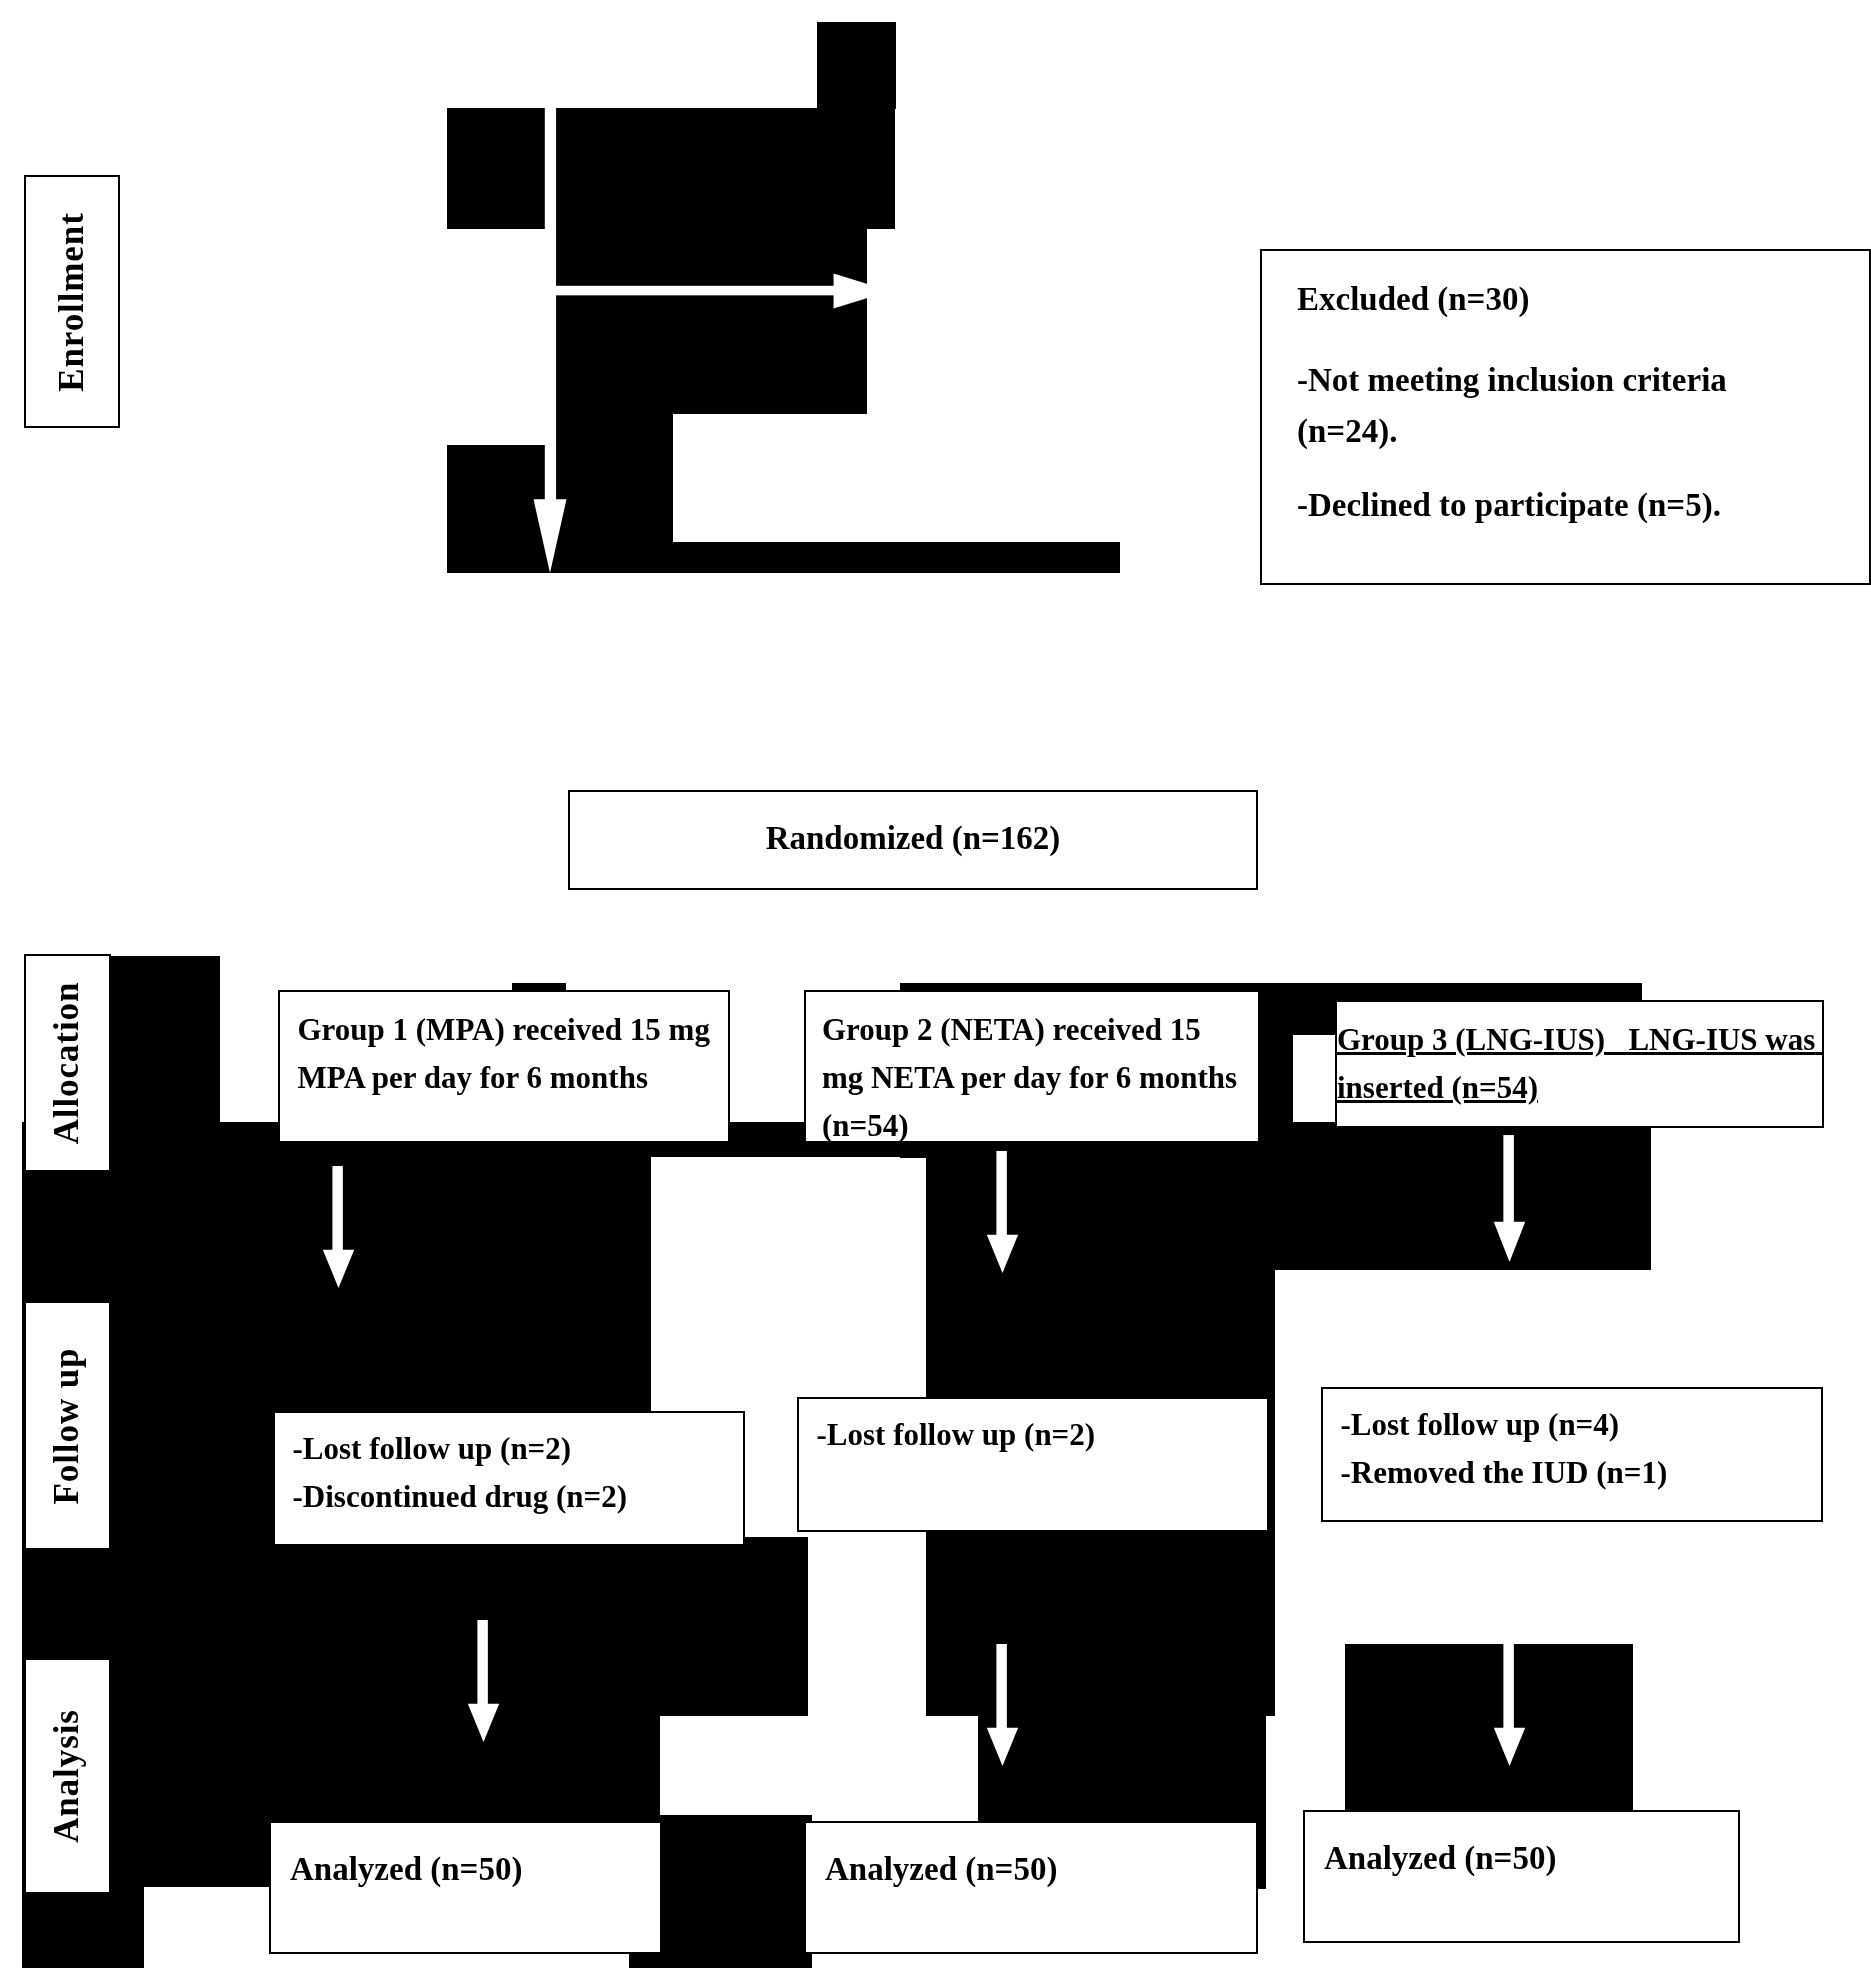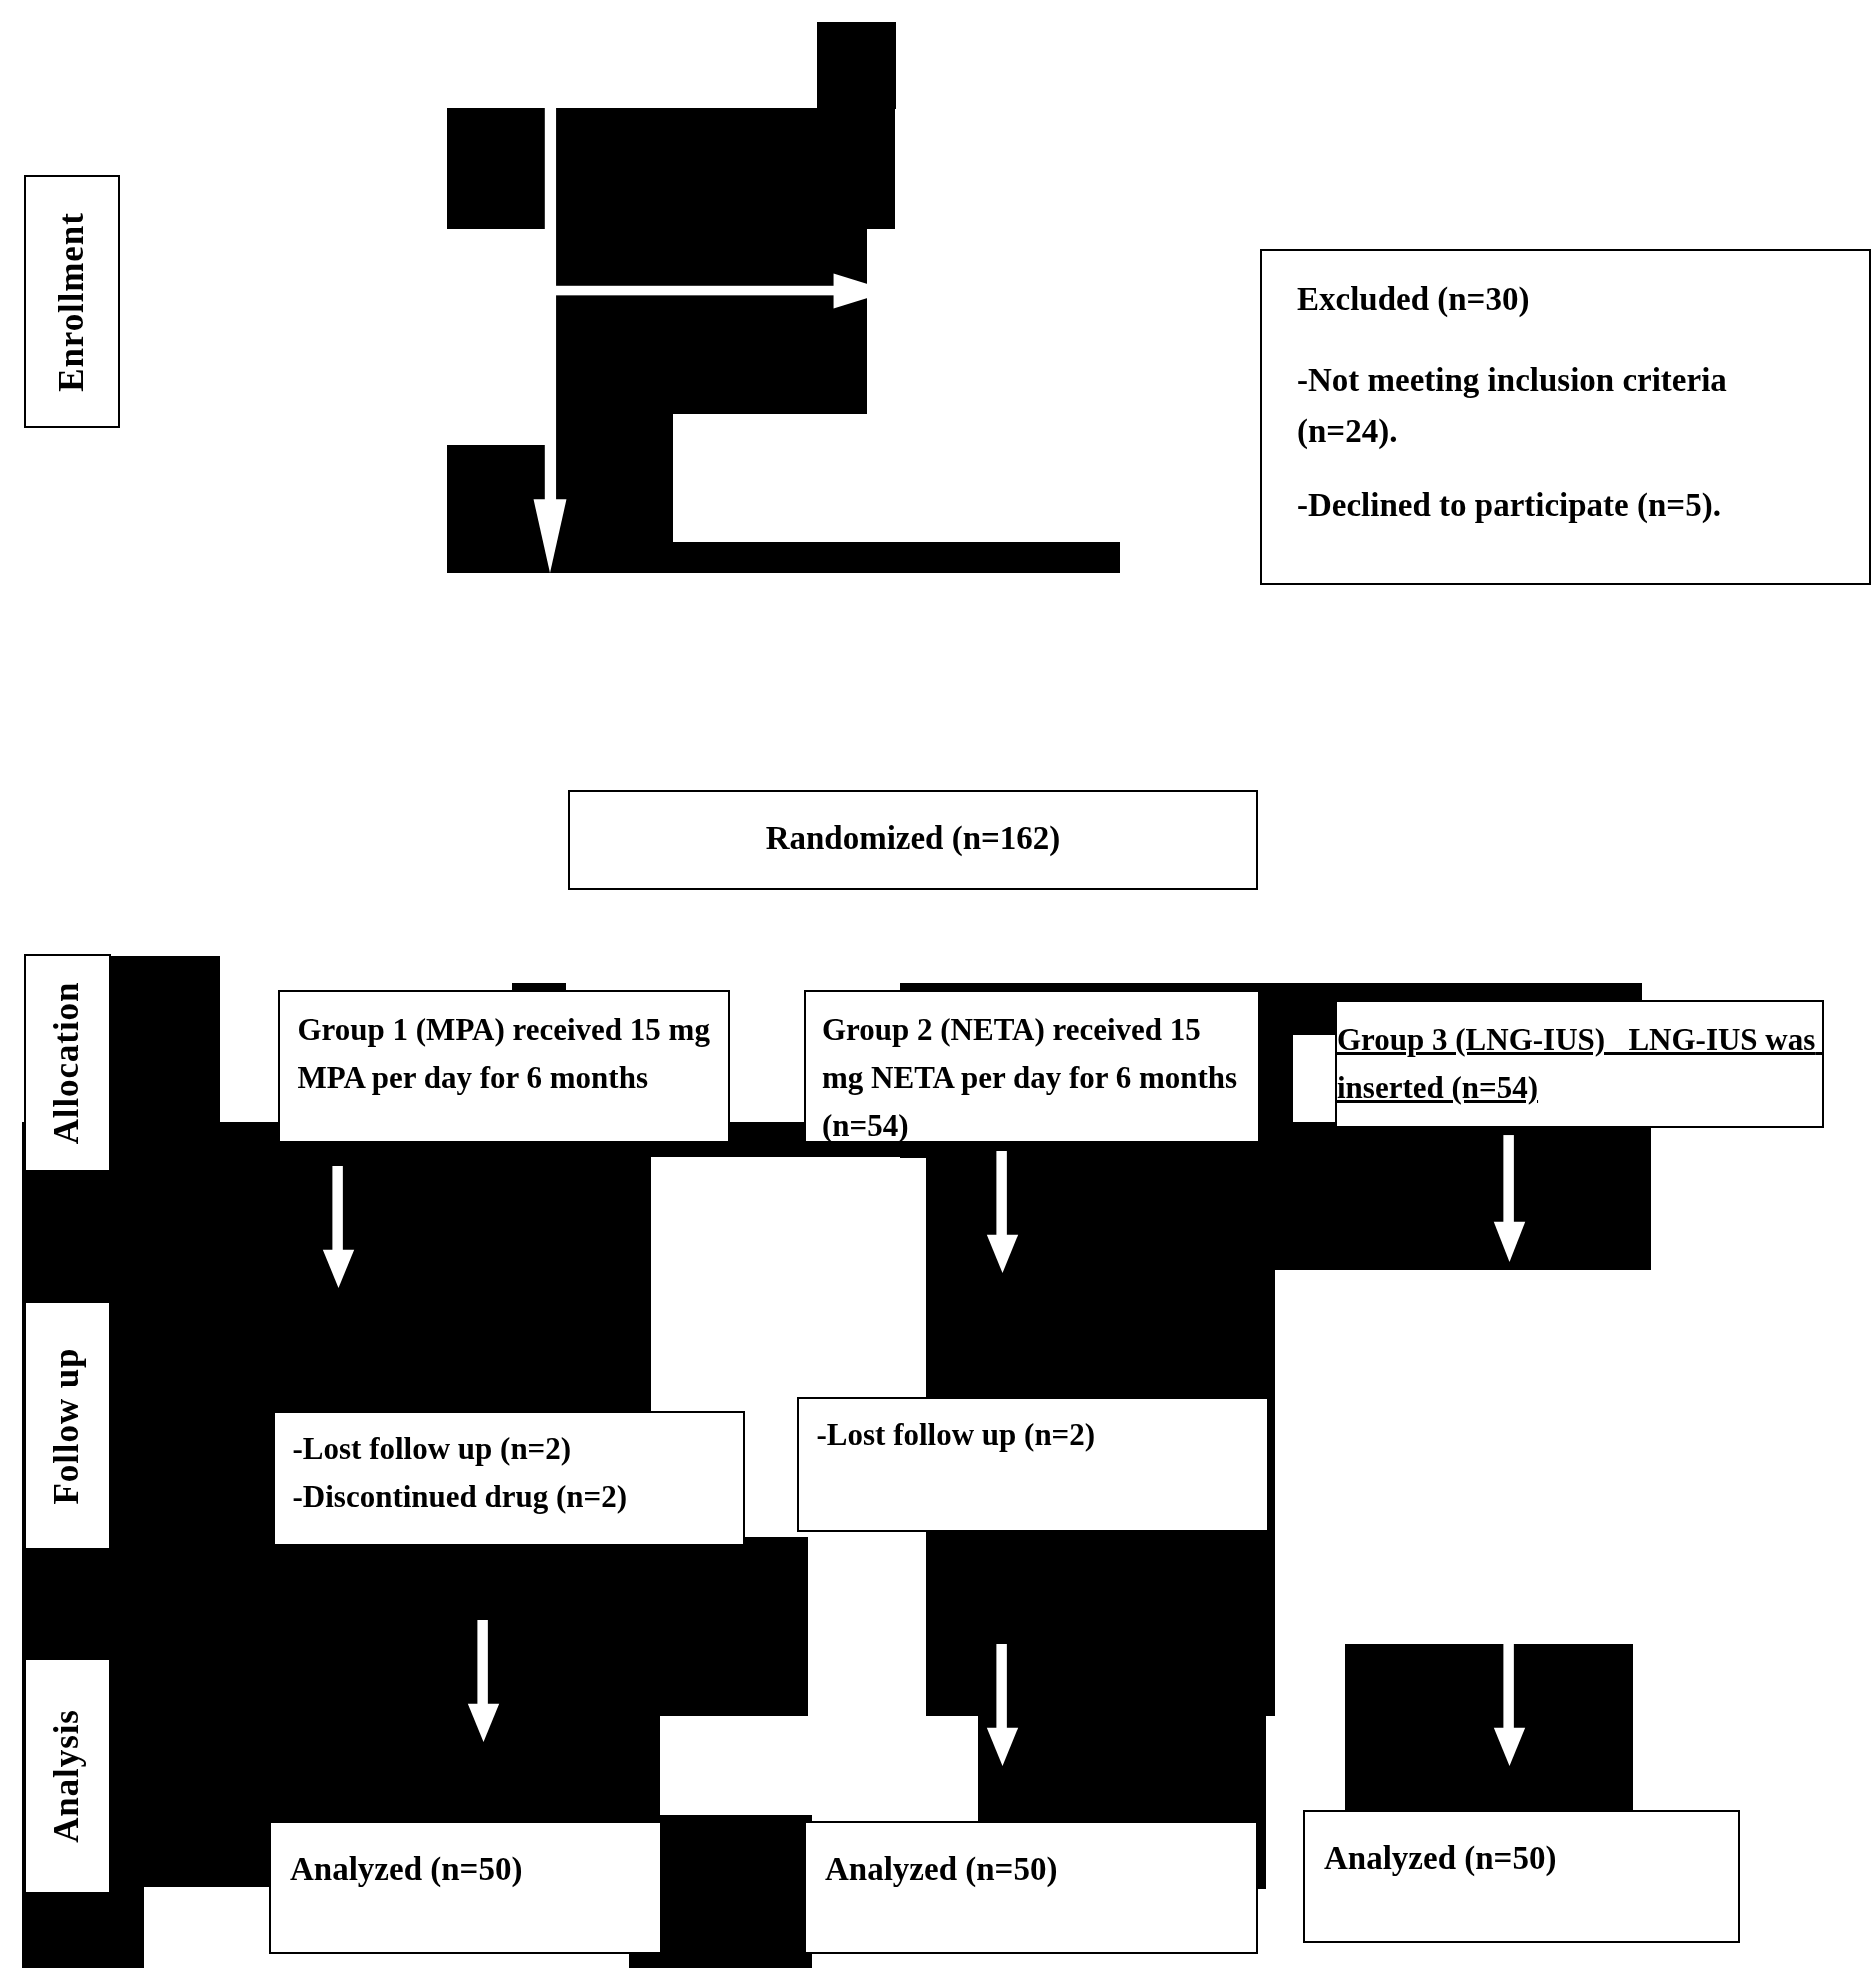--- a/index.html
+++ b/index.html
@@ -186,20 +186,24 @@
 
   <div class="box" style="left:273px; top:1411px; width:472px; height:135px; padding:12.2px 17.5px; font-size:31px; text-align:left;">
     <span class="txt">-Lost follow up (n=2)</span>
     <span class="txt">-Discontinued drug (n=2)</span>
   </div>
 
   <div class="box" style="left:797px; top:1397px; width:472px; height:135px; padding:12.2px 17.5px; font-size:31px; text-align:left;">
     <span class="txt">-Lost follow up (n=2)</span>
   </div>
 
+  <div class="box" style="left:1321px; top:1387px; width:502px; height:135px; padding:12.2px 17.5px; font-size:31px; text-align:left;">
+    <span class="txt">-Lost follow up (n=4)</span>
+    <span class="txt">-Removed the IUD (n=1)</span>
+  </div>
 
   <div class="box" style="left:269px; top:1821px; width:393px; height:133px; padding:21px 19px; font-size:33px; text-align:left;">
     <span class="txt">Analyzed (n=50)</span>
   </div>
 
   <div class="box" style="left:804px; top:1821px; width:454px; height:133px; padding:21px 19px; font-size:33px; text-align:left;">
     <span class="txt">Analyzed (n=50)</span>
   </div>
 
   <div class="box" style="left:1303px; top:1810px; width:437px; height:133px; padding:21px 19px; font-size:33px; text-align:left;">

